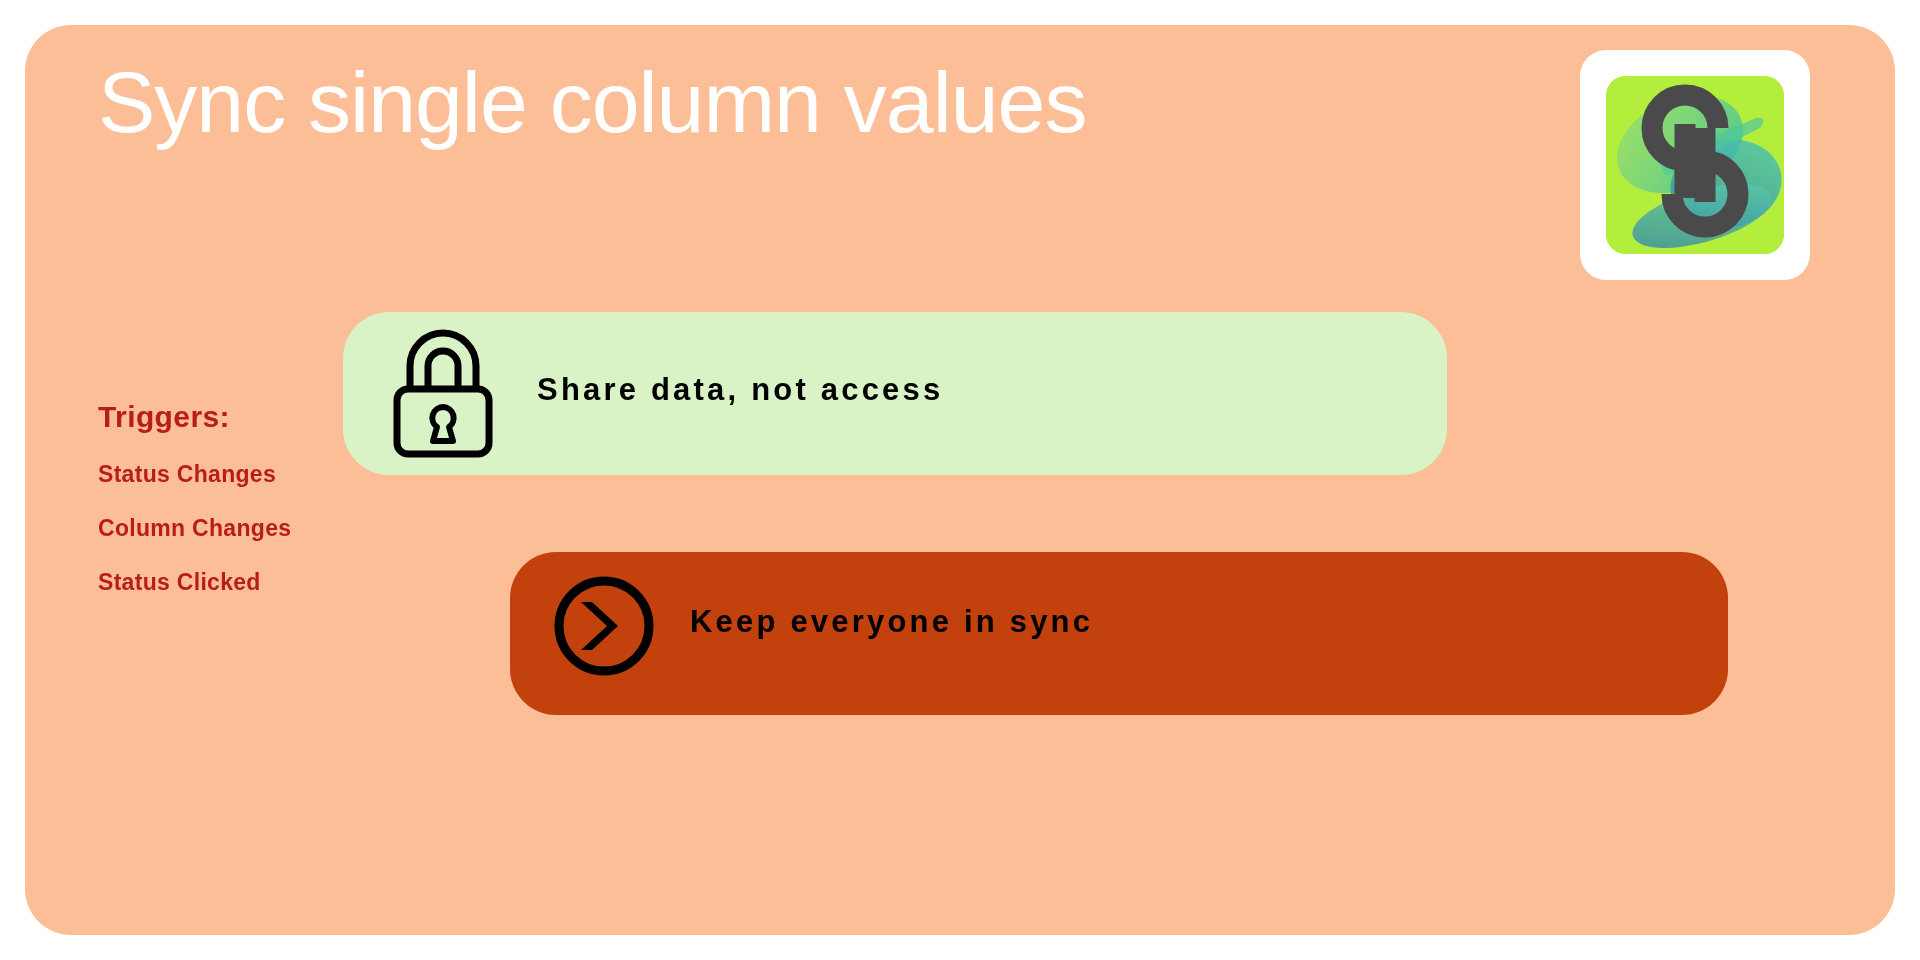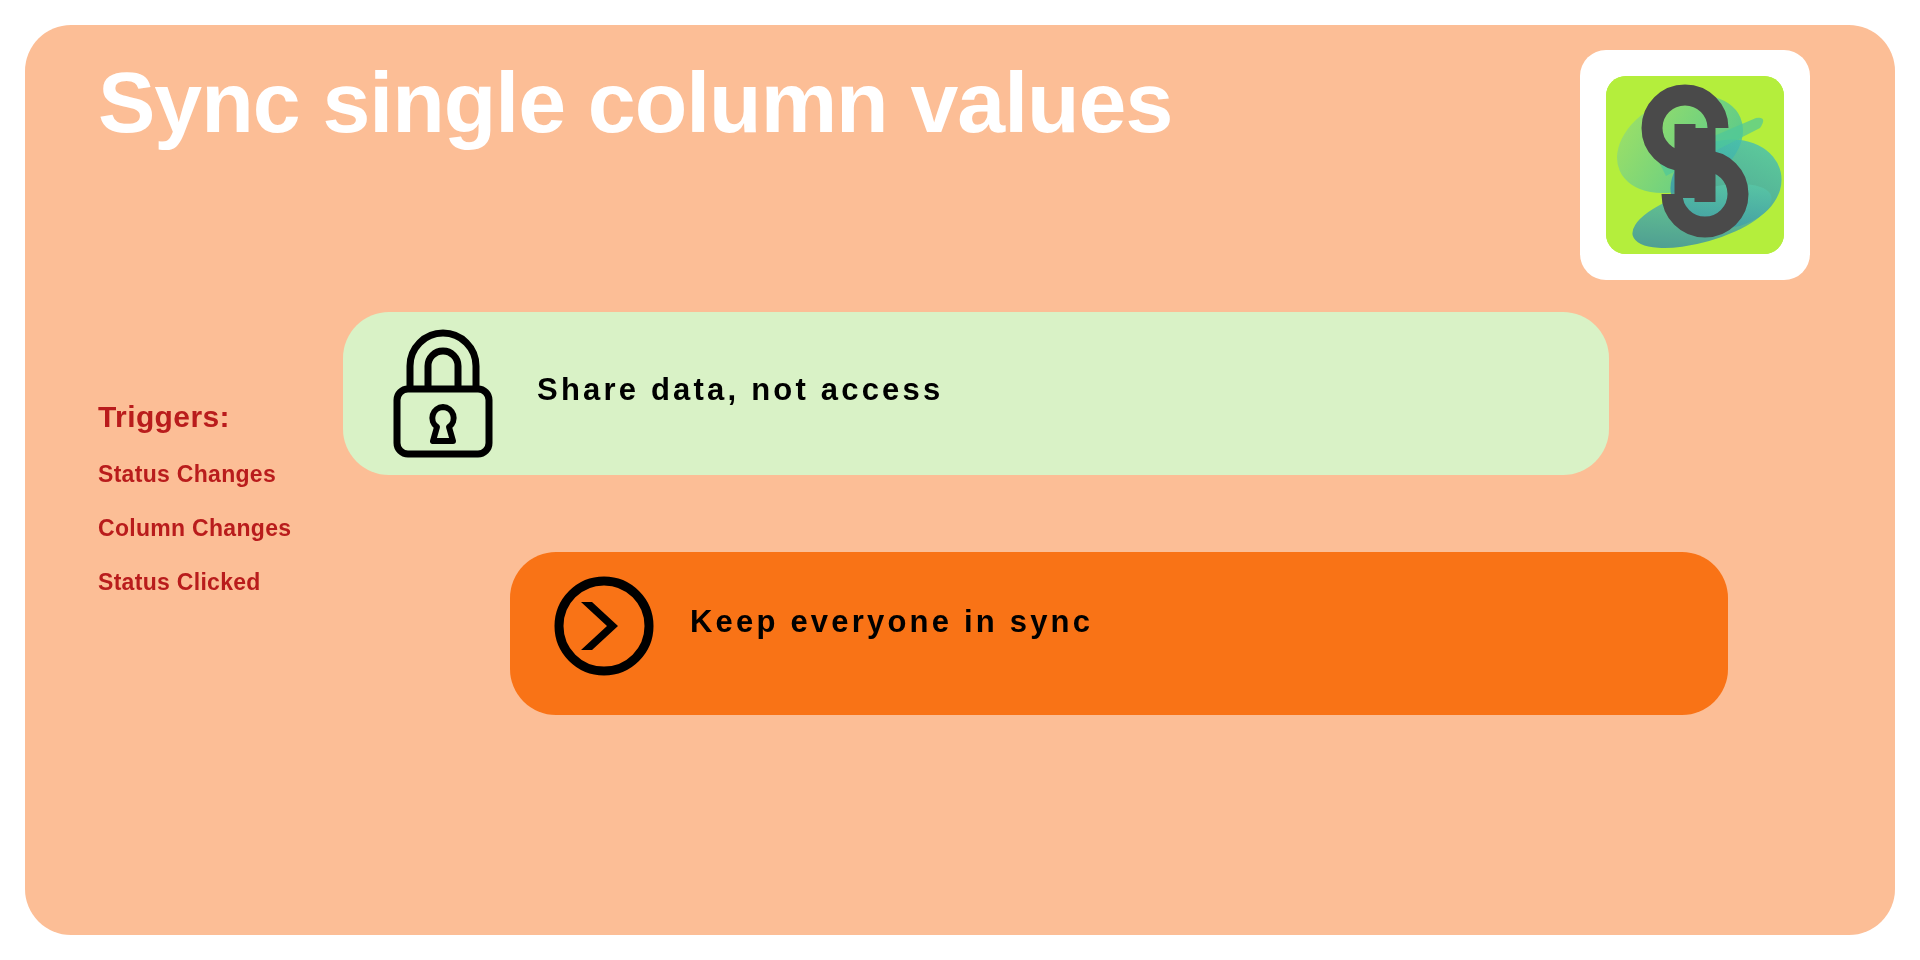--- a/index.html
+++ b/index.html
@@ -26,21 +26,21 @@
     background: #fcbe96;
     border-radius: 46px;
   }
 
   
   #page-title {
     position: absolute;
     left: 73px;
     top: 32px;
     font-size: 86px;
-    font-weight: bold;
+    font-weight: normal;
     color: #ffffff;
     letter-spacing: -1px;
     line-height: 1.05;
     white-space: nowrap;
   }
 
   
   #logo-frame {
     position: absolute;
     left: 1555px;
@@ -90,31 +90,31 @@
   .card {
     position: absolute;
     display: flex;
     align-items: center;
     border-radius: 46px;
     box-sizing: border-box;
   }
   #card-share {
     left: 318px;
     top: 287px;
-    width: 1266px;
+    width: 1104px;
     height: 163px;
     background: #d9f2c6;
     padding: 0 30px 0 48px;
   }
   #card-sync {
     left: 485px;
     top: 527px;
     width: 1218px;
     height: 163px;
-    background: #f97316;
+    background: #c2410c;
     padding: 0 30px 16px 42px;
     justify-content: center;
   }
   .card-icon {
     flex: 0 0 auto;
     display: flex;
     align-items: center;
     justify-content: center;
   }
   #card-share .card-icon { width: 104px; height: 132px; margin-right: 42px; }

